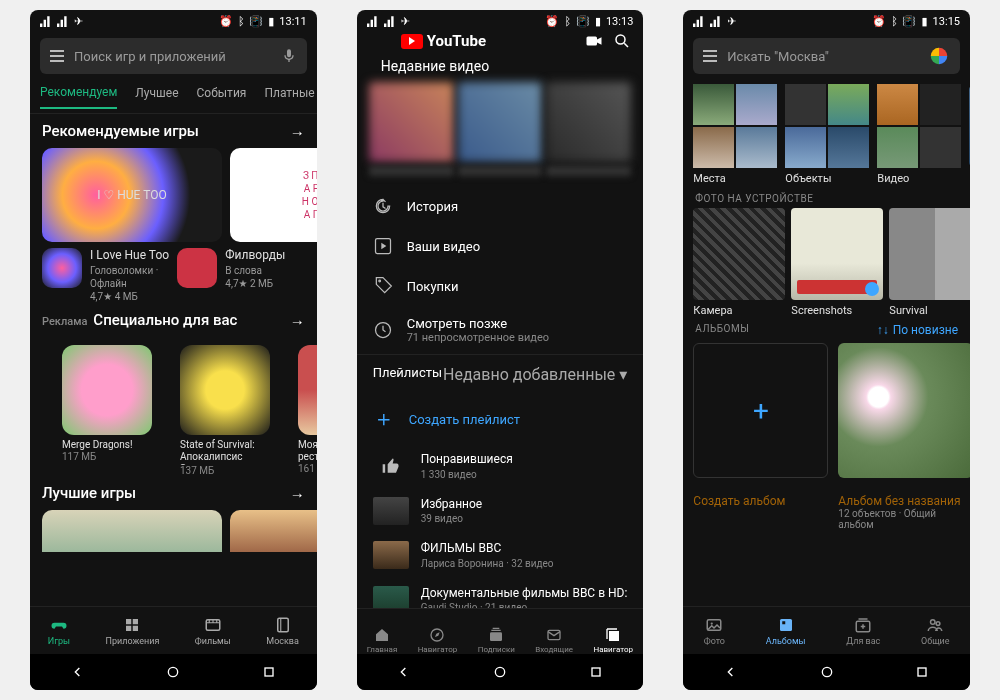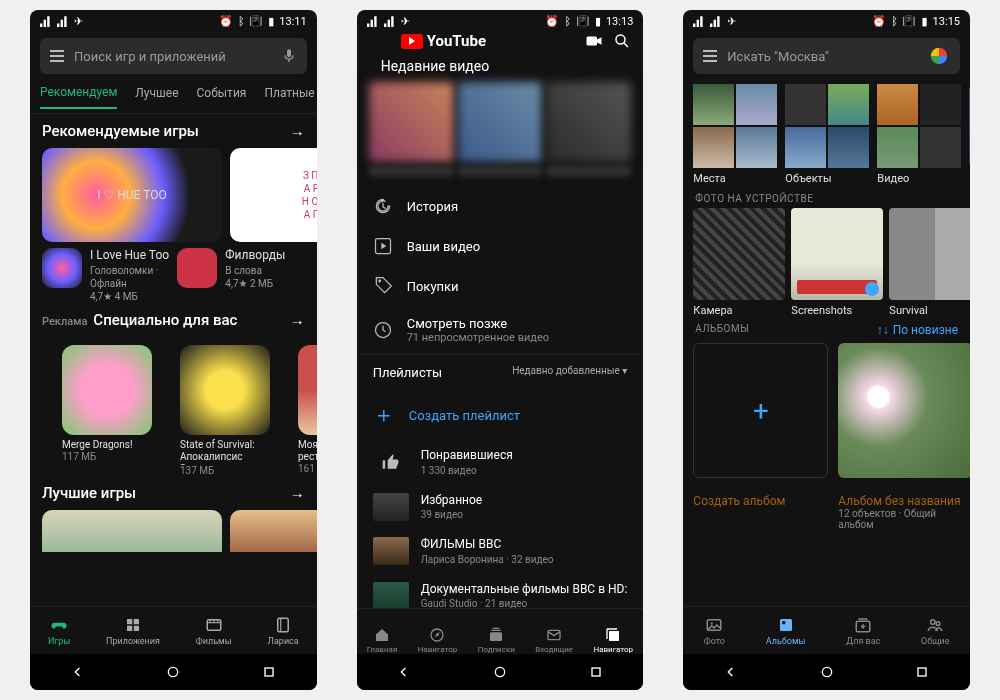--- a/index.html
+++ b/index.html
@@ -106,21 +106,21 @@
   .yt-spacer { flex:1; }
   .yt-subhead { padding:8px 24px; font-size:14px; color:#fff; }
   .yt-thumbs { display:flex; gap:4px; padding:0 12px; }
   .yt-thumb { flex:1; height:80px; border-radius:4px; filter:blur(5px); }
   .yt-strip { height:16px; margin:4px 12px 10px; display:flex; gap:4px; }
   .yt-strip div { flex:1; height:10px; background:#333; border-radius:2px; filter:blur(3px); }
   .yt-list-item { display:flex; align-items:center; gap:14px; padding:10px 16px; font-size:13px; color:#fff; }
   .yt-list-item .sub { font-size:11px; color:#888; }
   .yt-list-icon { width:20px; height:20px; display:flex; align-items:center; justify-content:center; color:#bbb; }
   .yt-section { display:flex; justify-content:space-between; padding:10px 16px; font-size:13px; color:#fff; border-top:1px solid #222; }
-  .yt-section .drop { color:#aaa; font-size:10px; }
+  .yt-section .drop { color:#aaa; font-size:16px; }
   .yt-pl { display:flex; align-items:center; gap:12px; padding:8px 16px; }
   .yt-pl-thumb { width:36px; height:28px; border-radius:2px; flex-shrink:0; }
   .yt-pl-text { font-size:12px; color:#fff; line-height:1.3; }
   .yt-pl-text .sub { font-size:10px; color:#888; }
   .yt-create { display:flex; align-items:center; gap:14px; padding:10px 16px; color:#3ea6ff; font-size:13px; }
   .yt-bottom { display:flex; justify-content:space-around; height:46px; align-items:flex-end; border-top:1px solid #222; margin-top:auto; }
   .yt-btab { display:flex; flex-direction:column; align-items:center; font-size:8px; color:#888; gap:2px; }
   .yt-btab.active { color:#fff; }
   .yt-btab svg { width:16px; height:16px; }
   
@@ -273,21 +273,21 @@
           <rect x="3" y="5" width="18" height="14" rx="2" fill="none" stroke="currentColor" stroke-width="2"></rect>
           <path d="M3 9h18M7 5v4M12 5v4M17 5v4" stroke="currentColor" stroke-width="1.5"></path>
         </svg>
         <span>Фильмы</span>
       </div>
     <div class="btab">
         <svg viewBox="0 0 24 24">
           <rect x="5" y="3" width="14" height="18" rx="2" fill="none" stroke="currentColor" stroke-width="2"></rect>
           <path d="M9 3v18" stroke="currentColor" stroke-width="1.5"></path>
         </svg>
-        <span>Лариса</span>
+        <span>Москва</span>
       </div>
   </div>
 
   <div class="nav-bar">
     <svg class="nav-btn" viewBox="0 0 24 24">
         <path d="M14 6l-6 6 6 6" stroke="#fff" stroke-width="2" fill="none"></path>
       </svg>
     <svg class="nav-btn" viewBox="0 0 24 24">
         <circle cx="12" cy="12" r="7" stroke="#fff" stroke-width="2" fill="none"></circle>
       </svg>

